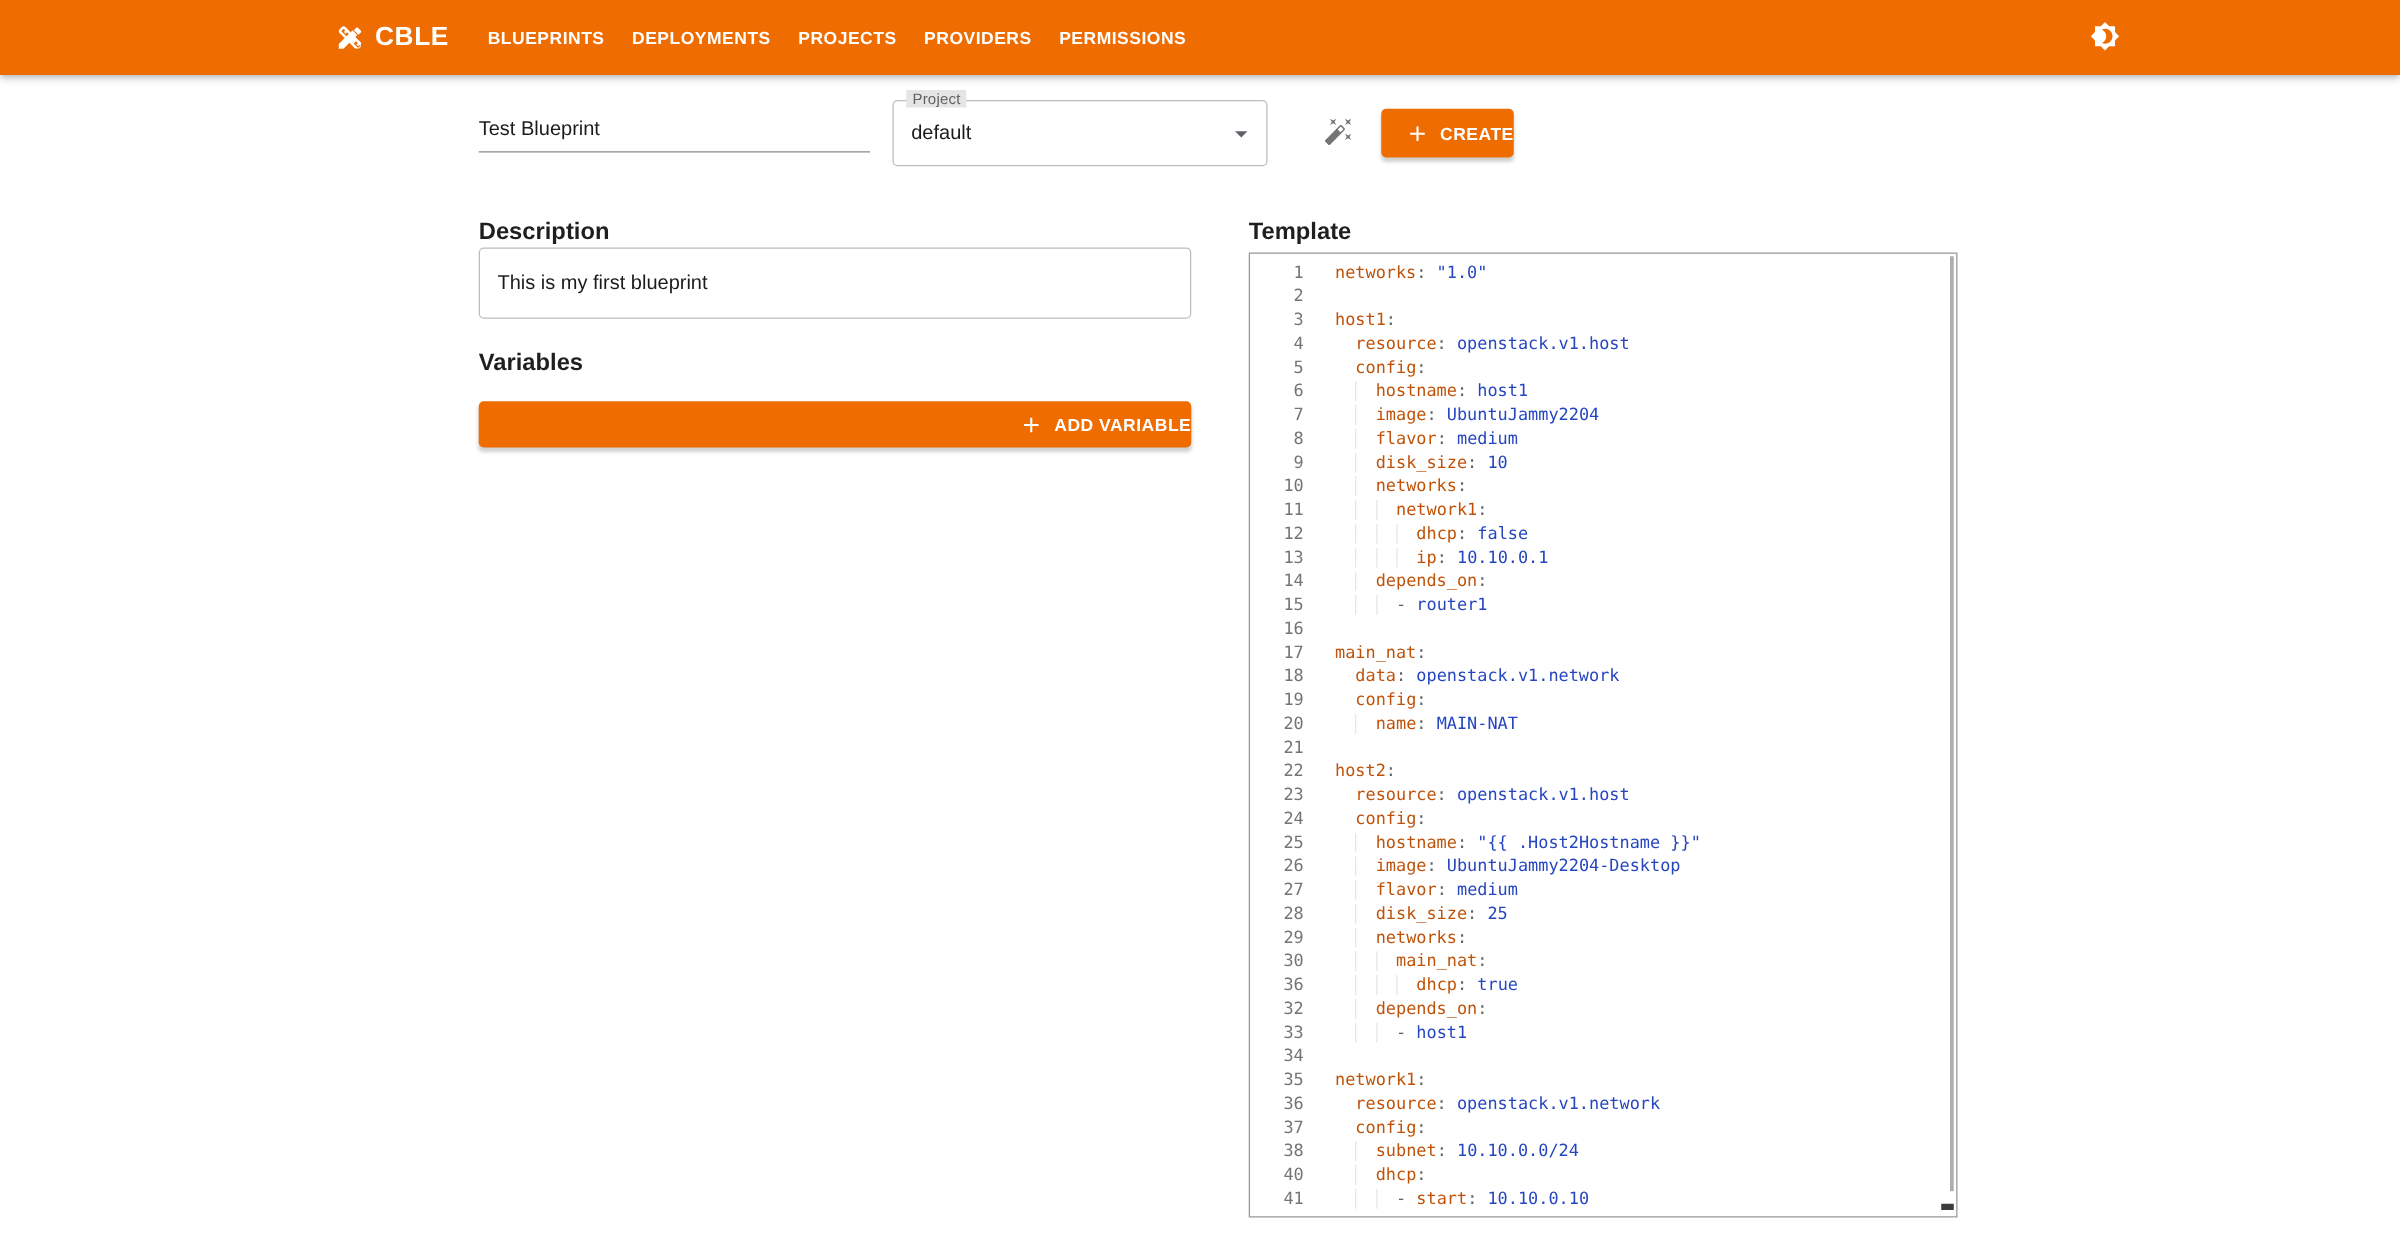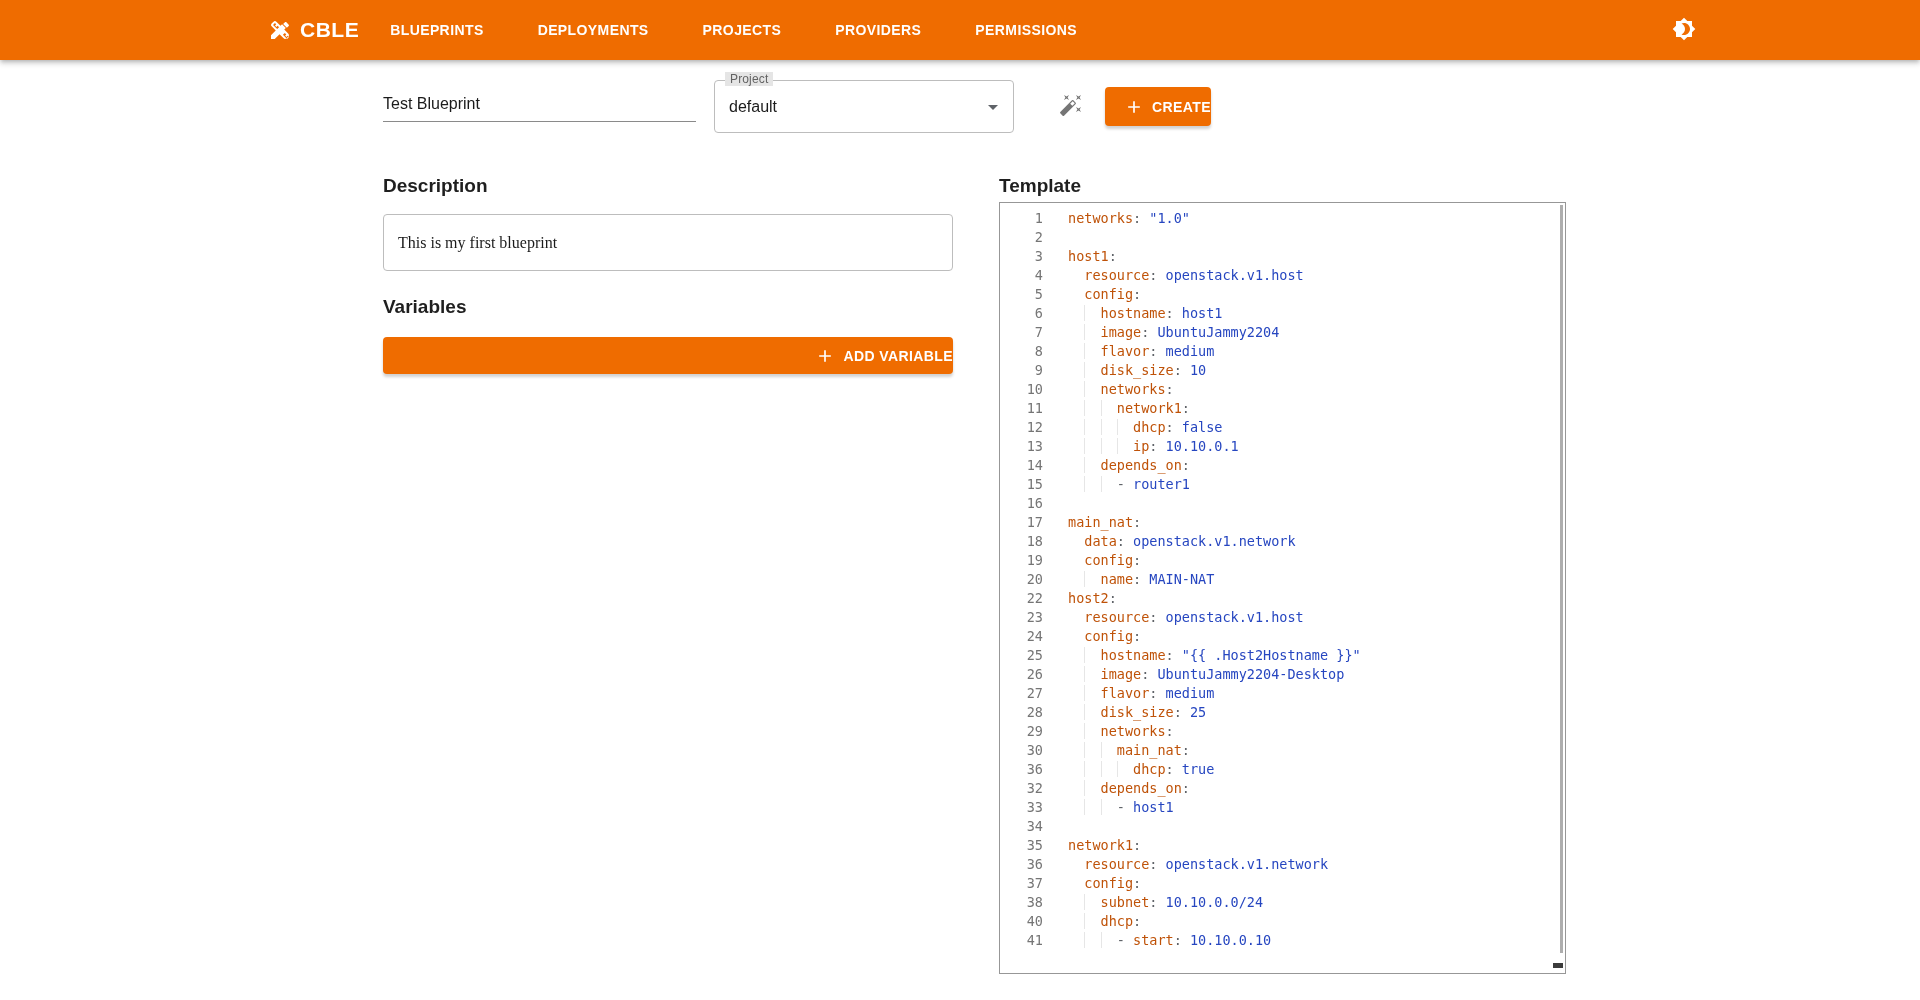--- a/index.html
+++ b/index.html
@@ -6,21 +6,21 @@
   html, body { width: 1920px; height: 1000px; overflow: hidden; background: #ffffff;
                font-family: "Liberation Sans", sans-serif; color: #1c1c1c; }
 
   
   .appbar { position: relative; height: 60px; background: var(--accent, #EF6C00);
             display: flex; align-items: center; padding-left: 268px;
             box-shadow: 0 2px 4px -1px rgba(0,0,0,.2), 0 4px 5px 0 rgba(0,0,0,.14); }
   .brand { display: flex; align-items: center; gap: 8px; color: #fff; }
   .brand svg { width: 24px; height: 24px; fill: #fff; display: block; }
   .brand-title { font-size: 21px; font-weight: 700; letter-spacing: .5px; }
-  .nav { display: flex; margin-left: 20px; gap: 32px; }
+  .nav { display: flex; margin-left: 20px; }
   .nav a { color: #fff; text-decoration: none; font-size: 14px; font-weight: 600;
            letter-spacing: .4px; padding: 8px 11px; text-transform: uppercase; cursor: pointer; }
   .theme-btn { position: absolute; right: 212px; top: 50%; transform: translateY(-50%);
                width: 48px; height: 48px; border: none; background: transparent; cursor: pointer;
                display: flex; align-items: center; justify-content: center; }
   .theme-btn svg { width: 24px; height: 24px; fill: #fff; }
 
   
   .container { width: 1151px; margin-left: 383px; }
 
@@ -47,23 +47,23 @@
          letter-spacing: .4px; text-transform: uppercase; cursor: pointer;
          box-shadow: 0 3px 3px rgba(0,0,0,.18); padding-left: 40px; }
   .btn svg { width: 20px; height: 20px; fill: #fff; }
   .btn-create { margin-left: 10px; width: 106px; height: 39px; }
 
   
   .cols { margin-top: 41px; display: flex; justify-content: space-between; }
   .col-left { width: 570px; }
   .col-right { width: 567px; padding-left: 32px; }
   h2 { font-size: 19px; line-height: 24px; font-weight: 700; color: #1f1f1f; }
-  .outlined-input { margin-top: 16px; width: 100%; height: 57px; border: 1px solid #bdbdbd;
+  .outlined-input { width: 100%; height: 57px; border: 1px solid #bdbdbd;
                     border-radius: 4px; padding: 4px 14px; font-size: 16px; color: #1b1b1b;
-                    font-family: Liberation Serif, serif; outline: none; }
+                    font-family: Liberation Sans, sans-serif; outline: none; }
   .h-vars { margin-top: 24px; }
   .btn-add { margin-top: 18px; width: 100%; height: 37px; }
 
   
   .editor { position: relative; margin-top: 4px; width: 567px; height: 772px;
             border: 1px solid #979797; background: #fff; overflow: hidden; padding-top: 6px;
             cursor: text; }
   .cl { display: flex; height: 19px; line-height: 19px; white-space: pre;
         font-family: "DejaVu Sans Mono", monospace; font-size: 13.5px; }
   .ln { flex: none; width: 43px; text-align: right; color: var(--line-number, #757575); }
@@ -167,20 +167,21 @@
             <div class="cl"><span class="ln">11</span><span class="ct">  <span class="ig">  </span><span class="ig">  </span><span class="k">network1</span><span class="pu">:</span></span></div>
             <div class="cl"><span class="ln">12</span><span class="ct">  <span class="ig">  </span><span class="ig">  </span><span class="ig">  </span><span class="k">dhcp</span><span class="pu">:</span><span class="v"> false</span></span></div>
             <div class="cl"><span class="ln">13</span><span class="ct">  <span class="ig">  </span><span class="ig">  </span><span class="ig">  </span><span class="k">ip</span><span class="pu">:</span><span class="v"> 10.10.0.1</span></span></div>
             <div class="cl"><span class="ln">14</span><span class="ct">  <span class="ig">  </span><span class="k">depends_on</span><span class="pu">:</span></span></div>
             <div class="cl"><span class="ln">15</span><span class="ct">  <span class="ig">  </span><span class="ig">  </span><span class="pu">- </span><span class="v">router1</span></span></div>
             <div class="cl"><span class="ln">16</span><span class="ct"><span class="v"></span></span></div>
             <div class="cl"><span class="ln">17</span><span class="ct"><span class="k">main_nat</span><span class="pu">:</span></span></div>
             <div class="cl"><span class="ln">18</span><span class="ct">  <span class="k">data</span><span class="pu">:</span><span class="v"> openstack.v1.network</span></span></div>
             <div class="cl"><span class="ln">19</span><span class="ct">  <span class="k">config</span><span class="pu">:</span></span></div>
             <div class="cl"><span class="ln">20</span><span class="ct">  <span class="ig">  </span><span class="k">name</span><span class="pu">:</span><span class="v"> MAIN-NAT</span></span></div>
+            <div class="cl"><span class="ln">21</span><span class="ct"><span class="v"></span></span></div>
             <div class="cl"><span class="ln">22</span><span class="ct"><span class="k">host2</span><span class="pu">:</span></span></div>
             <div class="cl"><span class="ln">23</span><span class="ct">  <span class="k">resource</span><span class="pu">:</span><span class="v"> openstack.v1.host</span></span></div>
             <div class="cl"><span class="ln">24</span><span class="ct">  <span class="k">config</span><span class="pu">:</span></span></div>
             <div class="cl"><span class="ln">25</span><span class="ct">  <span class="ig">  </span><span class="k">hostname</span><span class="pu">:</span><span class="v"> "{{ .Host2Hostname }}"</span></span></div>
             <div class="cl"><span class="ln">26</span><span class="ct">  <span class="ig">  </span><span class="k">image</span><span class="pu">:</span><span class="v"> UbuntuJammy2204-Desktop</span></span></div>
             <div class="cl"><span class="ln">27</span><span class="ct">  <span class="ig">  </span><span class="k">flavor</span><span class="pu">:</span><span class="v"> medium</span></span></div>
             <div class="cl"><span class="ln">28</span><span class="ct">  <span class="ig">  </span><span class="k">disk_size</span><span class="pu">:</span><span class="v"> 25</span></span></div>
             <div class="cl"><span class="ln">29</span><span class="ct">  <span class="ig">  </span><span class="k">networks</span><span class="pu">:</span></span></div>
             <div class="cl"><span class="ln">30</span><span class="ct">  <span class="ig">  </span><span class="ig">  </span><span class="k">main_nat</span><span class="pu">:</span></span></div>
             <div class="cl"><span class="ln">36</span><span class="ct">  <span class="ig">  </span><span class="ig">  </span><span class="ig">  </span><span class="k">dhcp</span><span class="pu">:</span><span class="v"> true</span></span></div>

